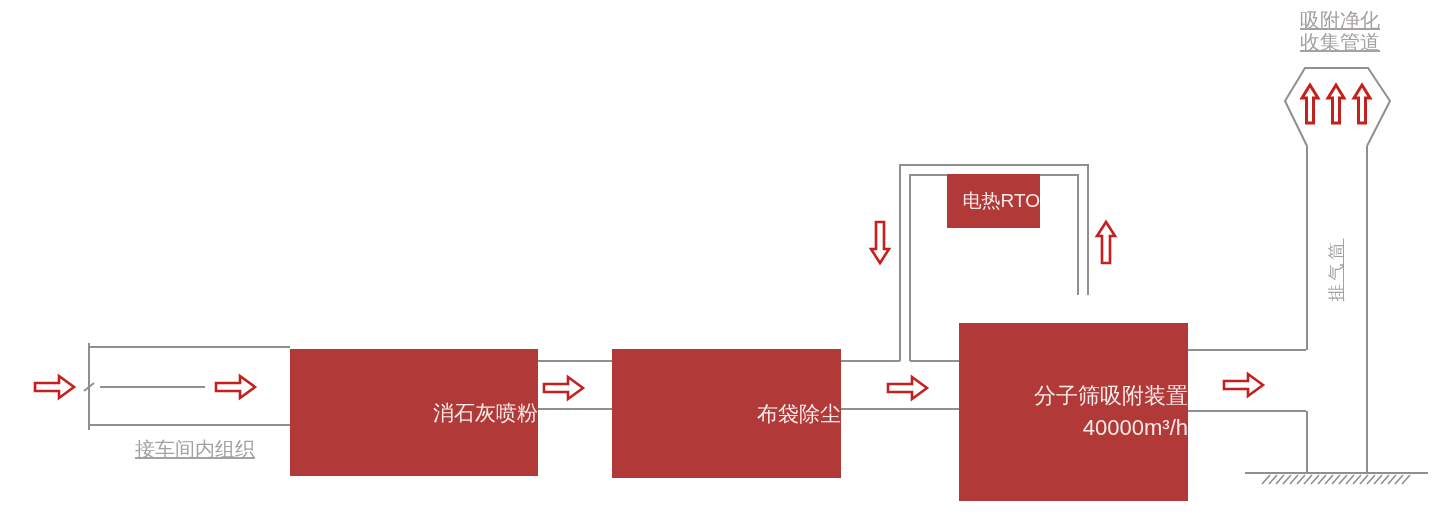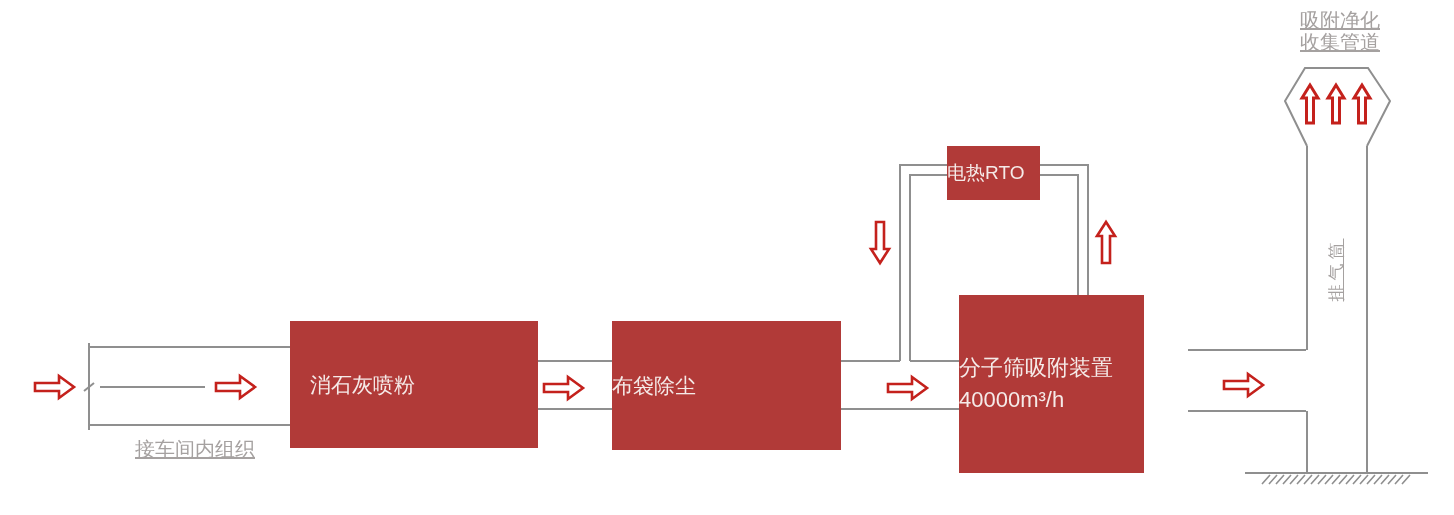--- a/index.html
+++ b/index.html
@@ -14,27 +14,28 @@
   .canvas{
     position:relative;width:1454px;height:515px;background:#ffffff;overflow:hidden;
   }
   .lines-svg{position:absolute;left:0;top:0;}
   .pipe{stroke:var(--line-gray);stroke-width:2;fill:none;}
   .hatch{stroke:var(--line-gray);stroke-width:1.6;fill:none;}
   .flow-arrow{fill:#ffffff;stroke:var(--arrow-red);stroke-width:2.6;stroke-linejoin:miter;}
   .flow-arrow-sm{fill:#ffffff;stroke:var(--arrow-red);stroke-width:3;stroke-linejoin:miter;}
   .box{
     position:absolute;background:var(--box-red);color:var(--box-text);
-    display:flex;flex-direction:column;align-items:flex-start;justify-content:center;
+    display:flex;flex-direction:column;align-items:flex-end;justify-content:center;
     text-align:center;
+    margin-top:28px;
   }
   .box-lime{left:290px;top:321px;width:228px;height:127px;font-size:21px;line-height:29px;padding-left:20px;}
   .box-bag{left:612px;top:321px;width:229px;height:129px;font-size:21px;}
   .box-rto{left:947px;top:146px;width:93px;height:54px;font-size:19px;}
-  .box-sieve{left:959px;top:295px;width:185px;height:178px;font-size:22px;line-height:32px;}
+  .box-sieve{left:959px;top:295px;width:229px;height:178px;font-size:22px;line-height:32px;}
   .glabel{
     position:absolute;color:var(--text-gray);font-size:20px;line-height:22px;text-align:center;text-decoration:underline;
   }
   .label-inlet{left:113px;top:438px;width:164px;}
   .label-outlet{left:1284px;top:9px;width:112px;}
   .label-stack{
     left:1337px;top:270px;width:0;height:0;white-space:nowrap;
     display:flex;align-items:center;justify-content:center;
     transform:rotate(-90deg);letter-spacing:4px;font-size:17px;
   }

